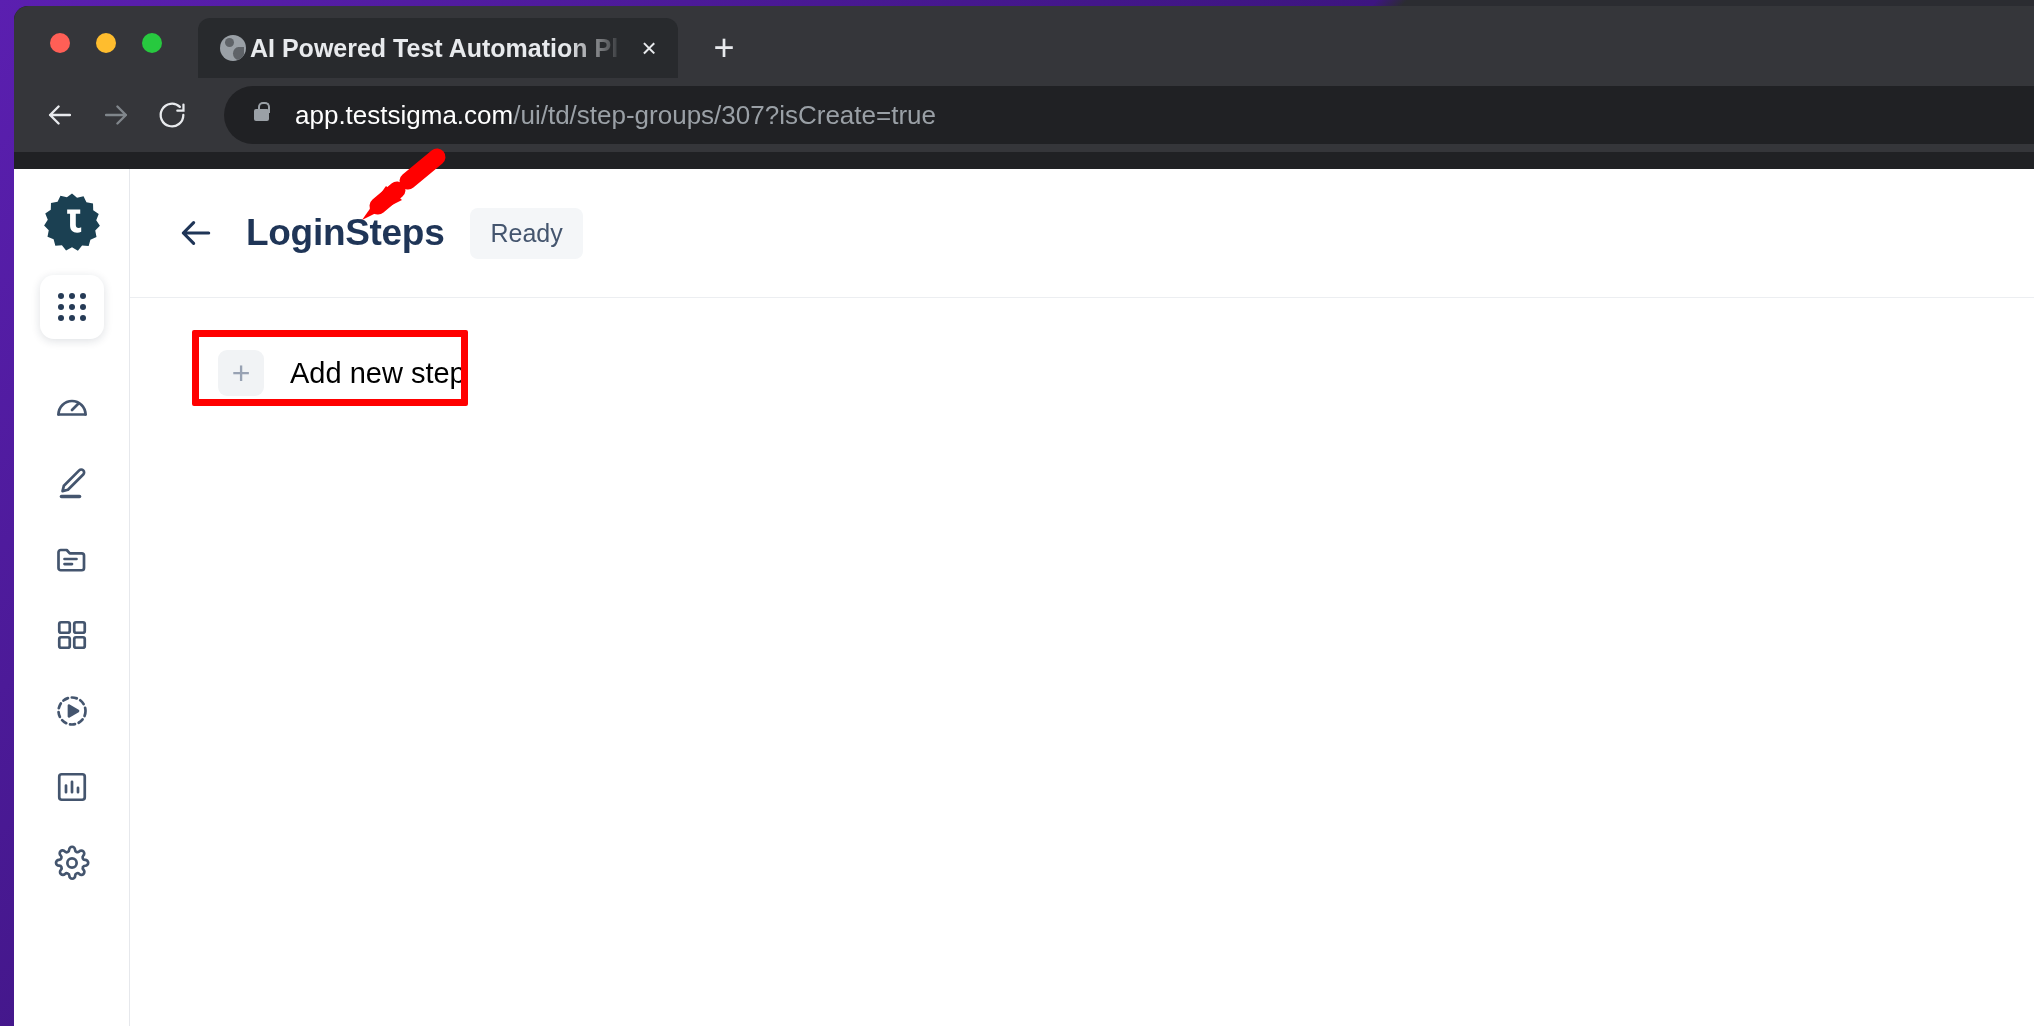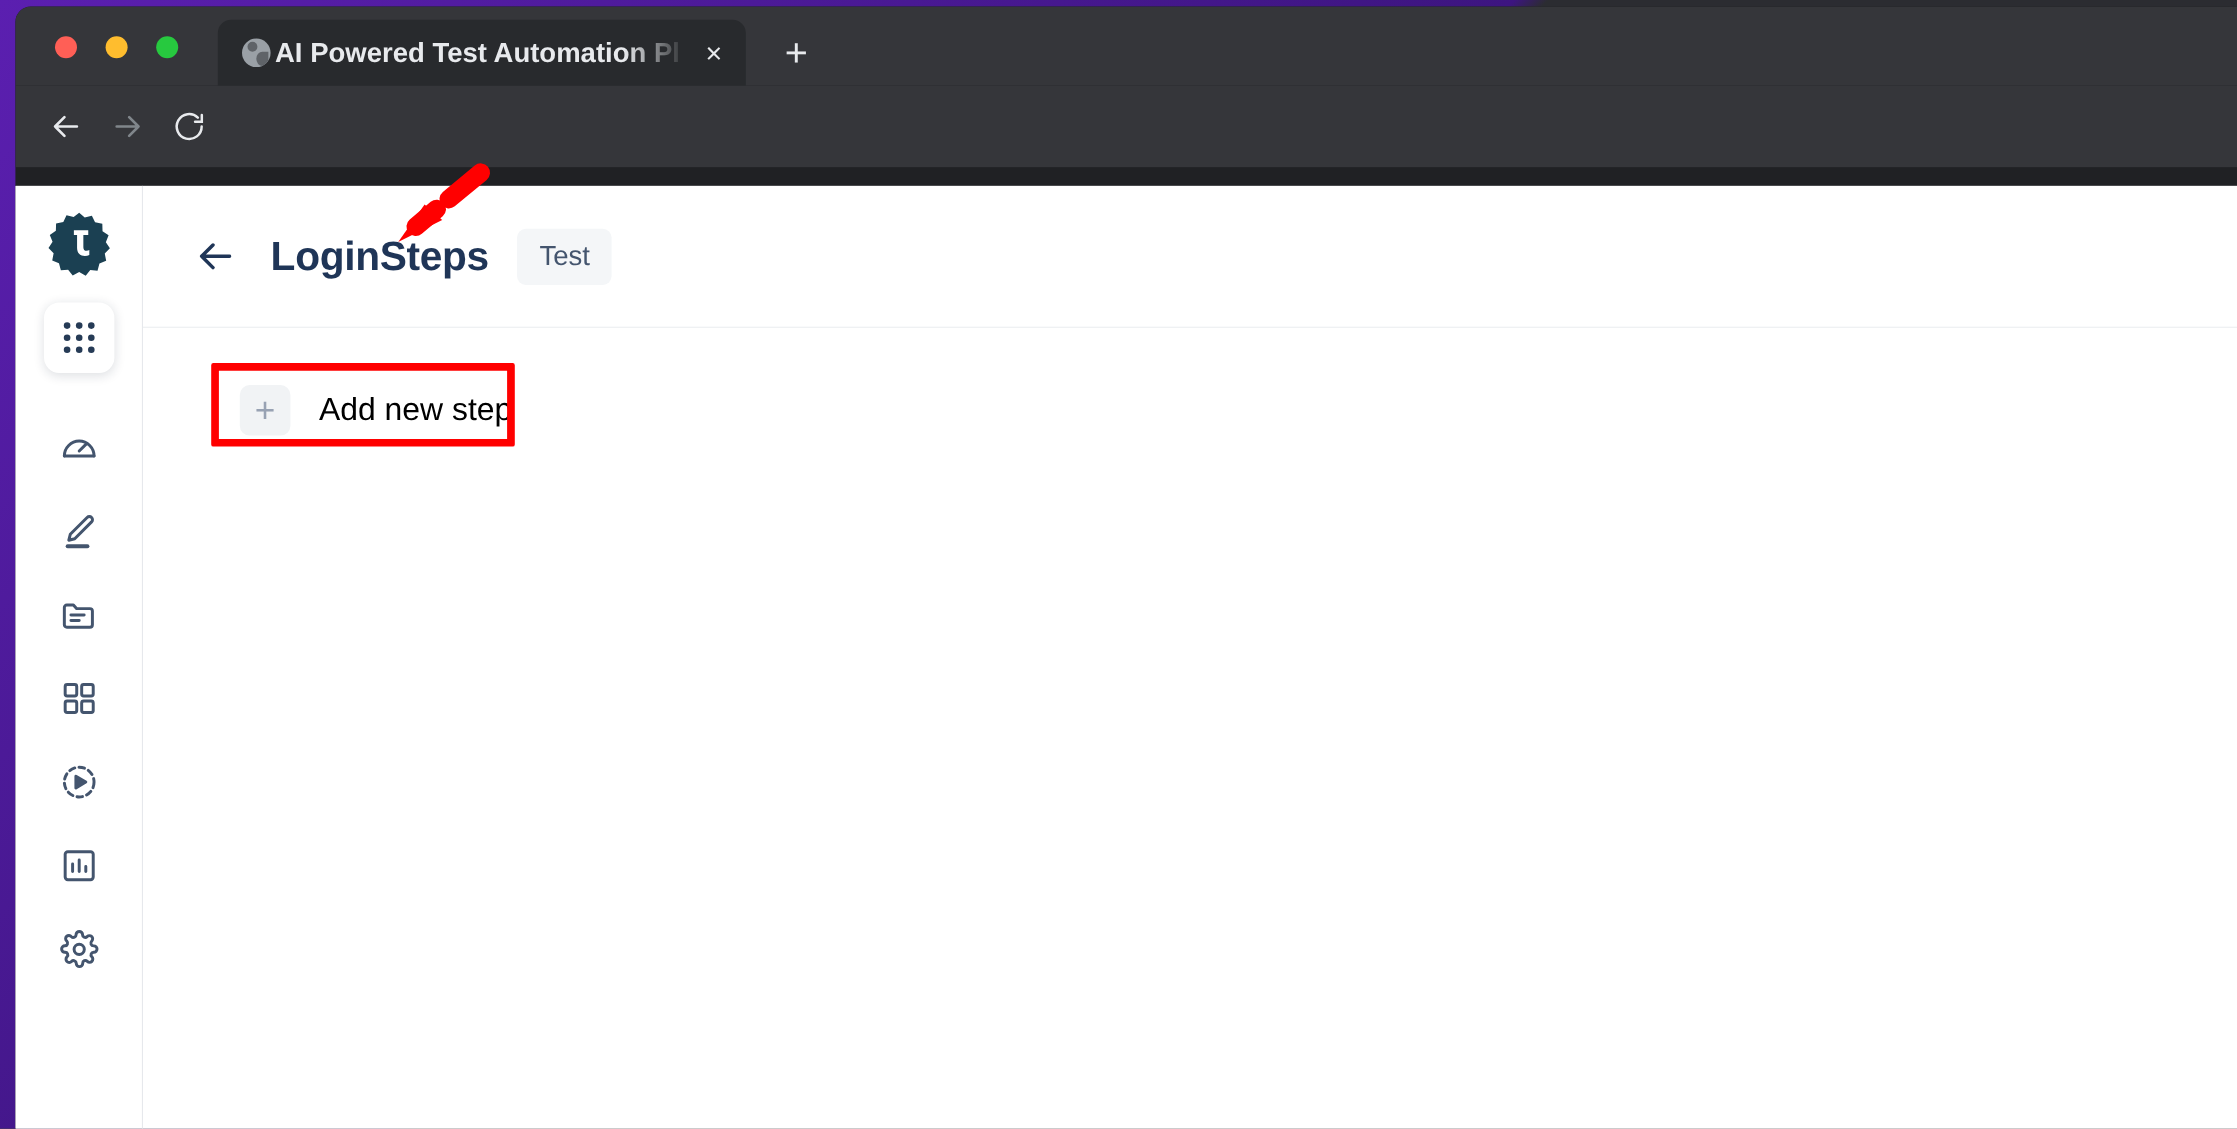--- a/index.html
+++ b/index.html
@@ -283,20 +283,24 @@
         <path d="M5 12h14M13 6l6 6-6 6"></path>
       </svg>
     </div>
     <div class="navbtn">
       <svg width="32" height="32" viewBox="0 0 24 24" fill="none" stroke="#e8eaed" stroke-width="1.7" stroke-linecap="round" stroke-linejoin="round">
         <path d="M20.5 12a8.5 8.5 0 1 1-2.6-6.1"></path>
         <path d="M20.6 4.2v4.6h-4.6" stroke-linejoin="miter"></path>
       </svg>
     </div>
 
+    <div class="omnibox">
+      <span class="lock"></span>
+      <span class="url"><span class="host">app.testsigma.com</span><span>/ui/td/step-groups/307?isCreate=true</span></span>
+    </div>
   </div>
 
   <div class="viewport">
 
     <div class="sidebar">
 
       <div class="logo">
         <svg width="62" height="62" viewBox="0 0 64 64">
           <path fill="#1b4052" d="M32 2.5l5.2 4.4 6.7-1.6 3 6.2 6.8 1.4.2 6.9 5.7 3.9-2.6 6.4 3.8 5.8-4.8 4.9 1.3 6.8-6.3 2.6-1.8 6.6-6.8-.5-4.3 5.4L32 58l-6.1 3.3-4.3-5.4-6.8.5-1.8-6.6-6.3-2.6 1.3-6.8-4.8-4.9 3.8-5.8-2.6-6.4 5.7-3.9.2-6.9 6.8-1.4 3-6.2 6.7 1.6z"></path>
           <path fill="#ffffff" d="M27 19h13.5v4.4h-4.6v11.4c0 2.2 1.1 3.4 3 3.4 1 0 1.8-.2 2.6-.7v4.6c-1.2.6-2.6.9-4.2.9-4.6 0-7.3-2.8-7.3-7.7V23.4H27z"></path>
@@ -372,21 +376,21 @@
 
     <div class="main">
 
       <div class="pagehead">
         <div class="backbtn">
           <svg width="38" height="38" viewBox="0 0 24 24" fill="none" stroke="#1f3557" stroke-width="2" stroke-linecap="round" stroke-linejoin="round">
             <path d="M20 12H4M10.5 18.5 4 12l6.5-6.5"></path>
           </svg>
         </div>
         <div class="pagetitle">LoginSteps</div>
-        <div class="statusbadge">Test</div>
+        <div class="statusbadge">Ready</div>
       </div>
 
       <div class="content">
         <div class="addstep-wrap">
           <div class="addstep">
             <span class="plusbox">+</span>
             <span class="addstep-label">Add new step</span>
           </div>
           <div class="redbox"></div>
         </div>

